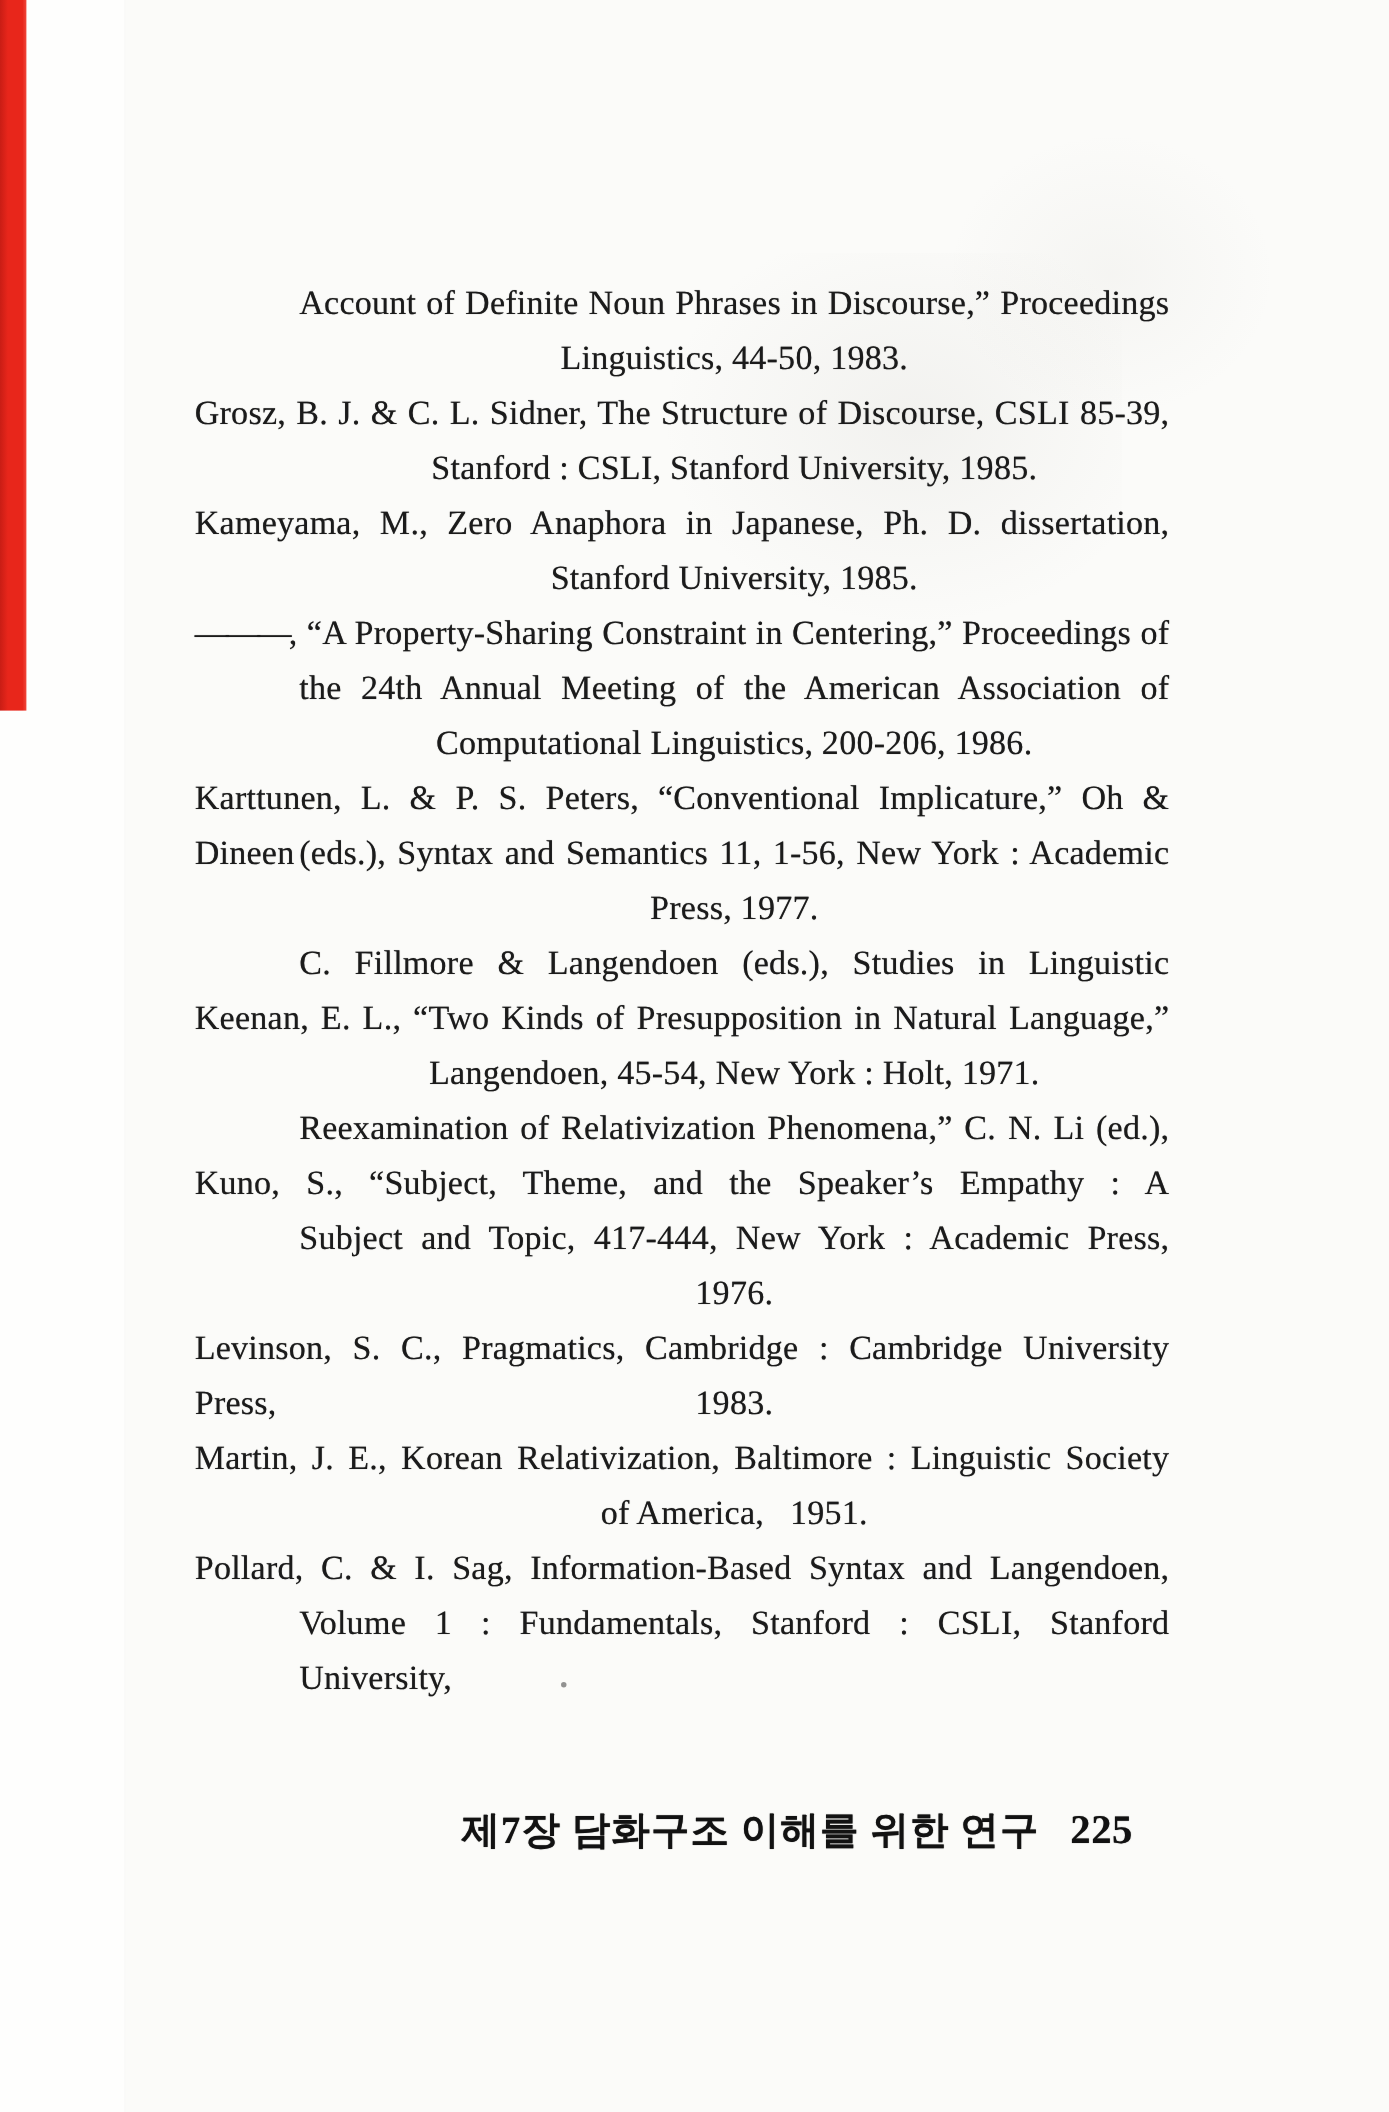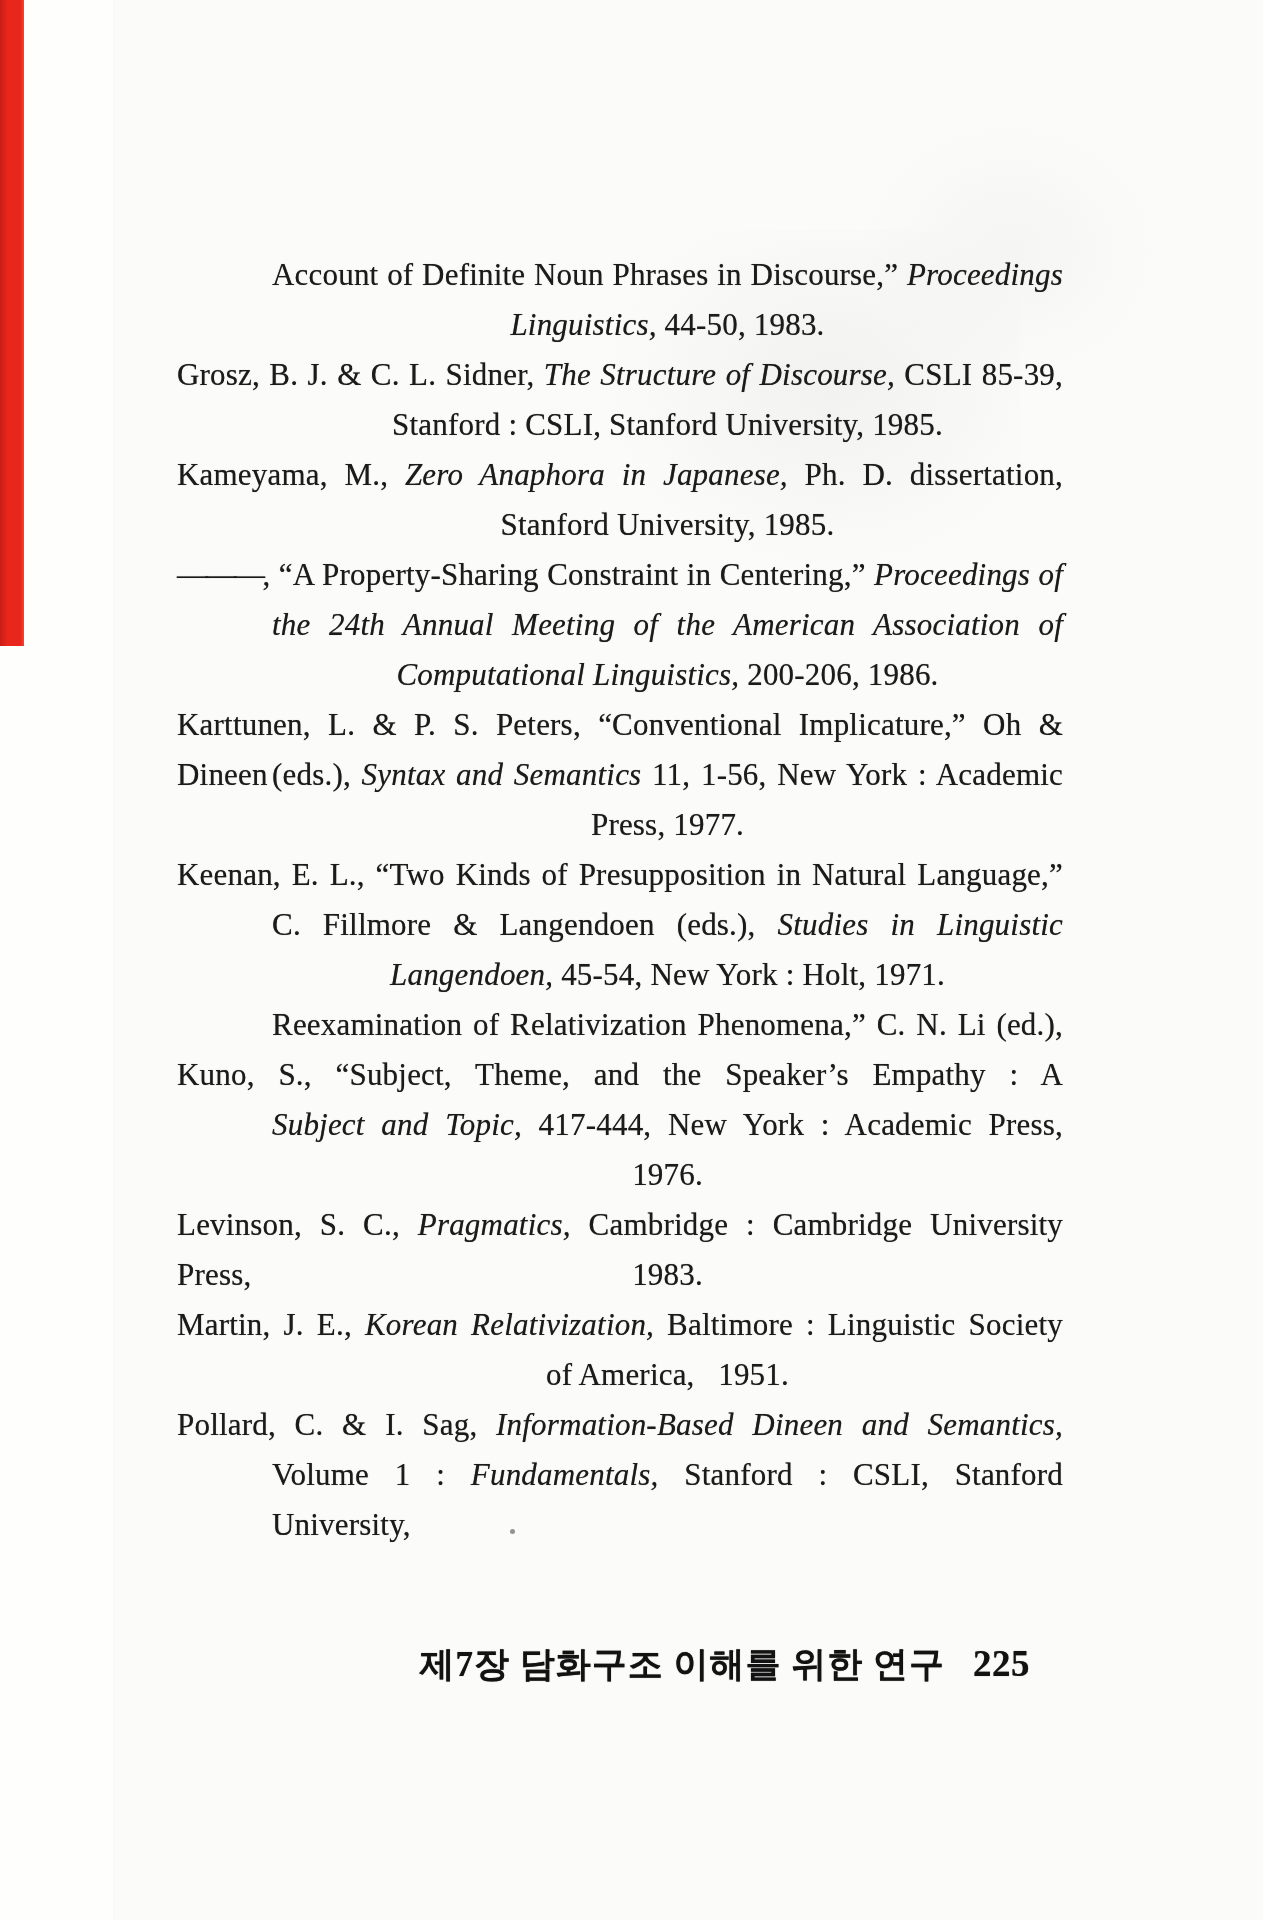--- a/index.html
+++ b/index.html
@@ -40,21 +40,21 @@
     font-size:31px;
     letter-spacing:0.2px;
     text-align:justify;
     text-align-last:justify;
     text-shadow:0 0 0.7px rgba(20,20,20,0.65);
     white-space:nowrap;
   }
   .line.j{white-space:normal;}
   .line.cont{padding-left:95px;}
   .line.noj{text-align:center;text-align-last:auto;}
-  .it{font-style:italic;margin-top:12px;}
+  .it{margin-top:12px;}
   .dash{letter-spacing:-2.5px;}
   .footer{
     position:absolute;top:1638px;right:233px;
     font-size:35px;line-height:52px;
     color:#121212;font-weight:600;
     letter-spacing:1px;white-space:nowrap;
     text-shadow:0 0 0.8px rgba(10,10,10,0.7);
   }
   .footer .pageno{font-size:37px;font-weight:700;margin-left:28px;letter-spacing:0.5px;}
 </style>
@@ -74,31 +74,31 @@
       <div class="line j"><span>Grosz, B. J. &amp; C. L. Sidner, </span><span class="it">The Structure of Discourse,</span><span> CSLI 85-39,</span></div>
       <div class="line cont noj"><span>Stanford : CSLI, Stanford University, 1985.</span></div>
       <div class="line j"><span>Kameyama, M., </span><span class="it">Zero Anaphora in Japanese,</span><span> Ph. D. dissertation,</span></div>
       <div class="line cont noj"><span>Stanford University, 1985.</span></div>
       <div class="line j"><span class="dash">———</span><span>, “A Property-Sharing Constraint in Centering,” </span><span class="it">Proceedings of</span></div>
       <div class="line cont j"><span class="it">the 24th Annual Meeting of the American Association of</span></div>
       <div class="line cont noj"><span class="it">Computational Linguistics,</span><span> 200-206, 1986.</span></div>
       <div class="line j"><span>Karttunen, L. &amp; P. S. Peters, “Conventional Implicature,” Oh &amp; Dineen</span></div>
       <div class="line cont j"><span>(eds.), </span><span class="it">Syntax and Semantics</span><span> 11, 1-56, New York : Academic</span></div>
       <div class="line cont noj"><span>Press, 1977.</span></div>
+      <div class="line cont j"><span>C. Fillmore &amp; Langendoen (eds.), </span><span class="it">Studies in Linguistic</span></div>
       <div class="line j"><span>Keenan, E. L., “Two Kinds of Presupposition in Natural Language,”</span></div>
-      <div class="line cont j"><span>C. Fillmore &amp; Langendoen (eds.), </span><span class="it">Studies in Linguistic</span></div>
       <div class="line cont noj"><span class="it">Langendoen,</span><span> 45-54, New York : Holt, 1971.</span></div>
       <div class="line cont j"><span>Reexamination of Relativization Phenomena,” C. N. Li (ed.),</span></div>
       <div class="line j"><span>Kuno, S., “Subject, Theme, and the Speaker’s Empathy : A</span></div>
       <div class="line cont j"><span class="it">Subject and Topic,</span><span> 417-444, New York : Academic Press,</span></div>
       <div class="line cont noj"><span>1976.</span></div>
       <div class="line j"><span>Levinson, S. C., </span><span class="it">Pragmatics,</span><span> Cambridge : Cambridge University Press,</span></div>
       <div class="line cont noj"><span>1983.</span></div>
       <div class="line j"><span>Martin, J. E., </span><span class="it">Korean Relativization,</span><span> Baltimore : Linguistic Society</span></div>
       <div class="line cont noj"><span>of America,  1951.</span></div>
-      <div class="line j"><span>Pollard, C. &amp; I. Sag, </span><span class="it">Information-Based Dineen and Semantics,</span></div>
+      <div class="line j"><span>Pollard, C. &amp; I. Sag, </span><span class="it">Information-Based Syntax and Langendoen,</span></div>
       <div class="line cont j"><span>Volume 1 : </span><span class="it">Fundamentals,</span><span> Stanford : CSLI, Stanford University,</span></div>
     </div>
 
   <div class="footer">
     <span>제7장  담화구조 이해를 위한 연구</span><span class="pageno">225</span>
   </div>
 </div>
 
 </body></html>

